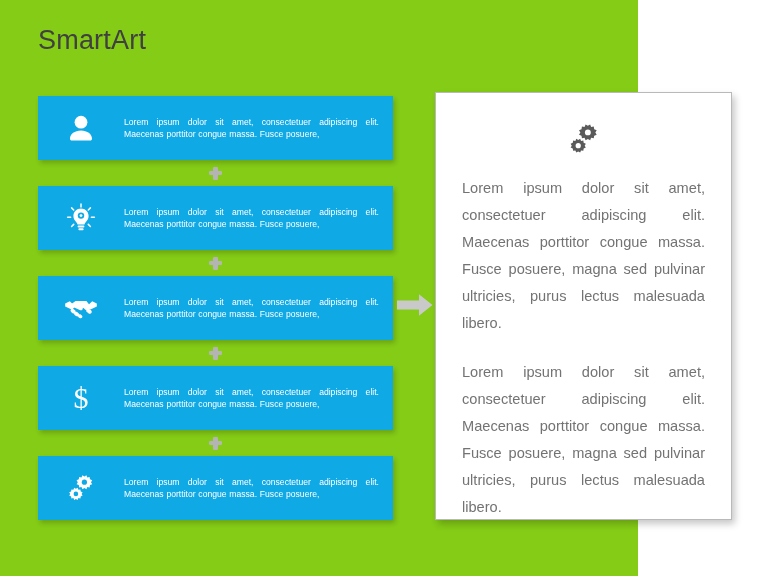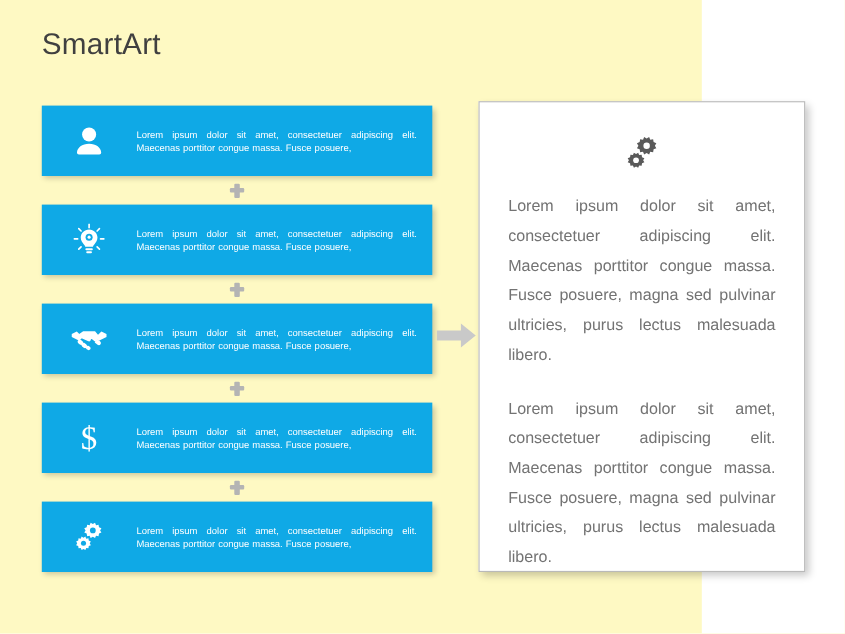--- a/index.html
+++ b/index.html
@@ -12,21 +12,21 @@
 
   body {
     background: #ffffff;
     font-family: "Liberation Sans", sans-serif;
   }
 
   #slide {
     position: relative;
     width: 638px;
     height: 576px;
-    background: #fef9c3;
+    background: #84cc16;
   }
 
   
   #title {
     position: absolute;
     left: 38px;
     top: 22px;
     font-size: 27px;
     font-weight: 400;
     color: #404040;

